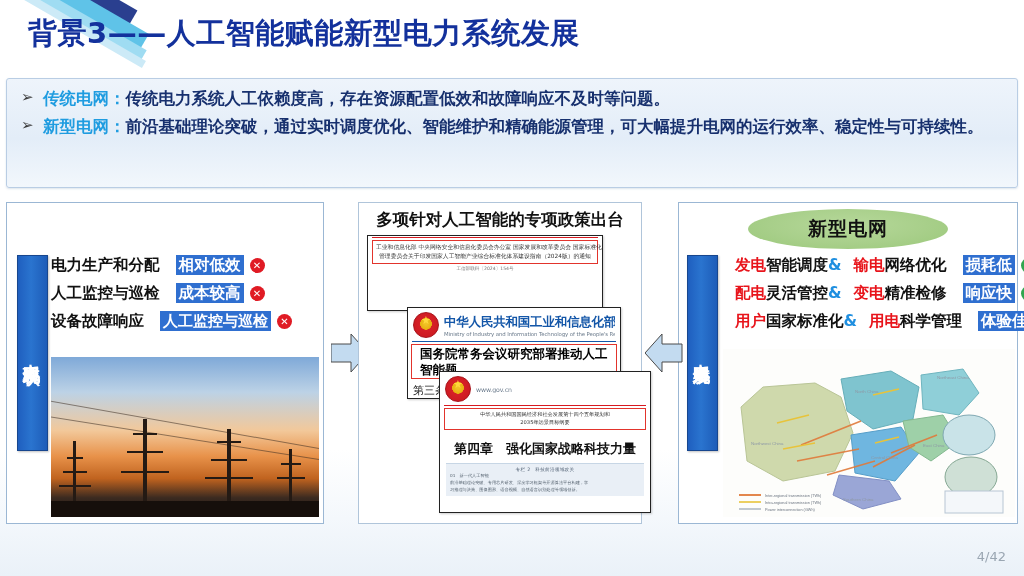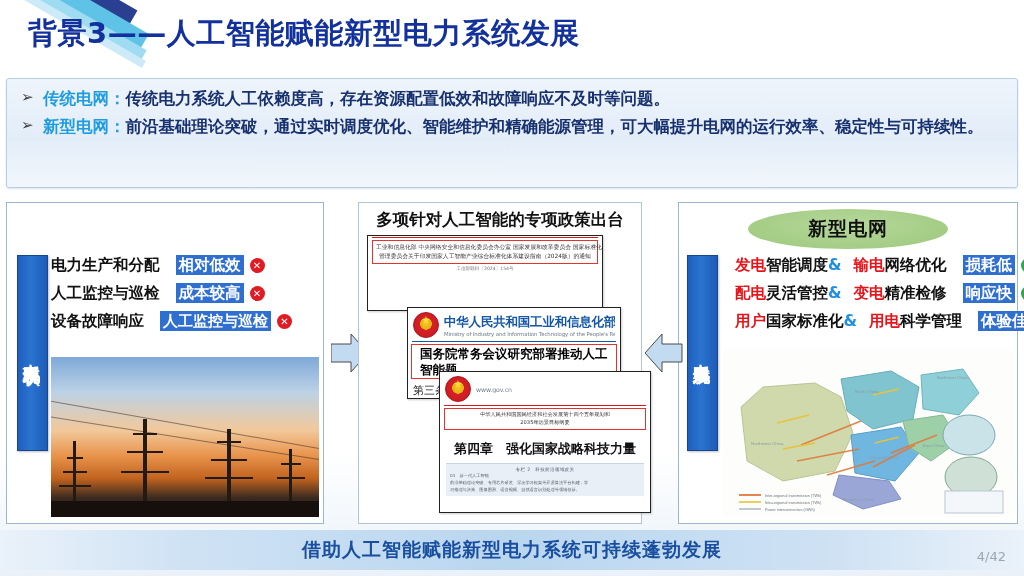--- a/index.html
+++ b/index.html
@@ -398,18 +398,15 @@
             <text x="42" y="148" font-size="3.8" fill="#6b7480" font-family="sans-serif">Inter-regional transmission (TWh)</text>
             <text x="42" y="155" font-size="3.8" fill="#6b7480" font-family="sans-serif">Intra-regional transmission (TWh)</text>
             <text x="42" y="162" font-size="3.8" fill="#6b7480" font-family="sans-serif">Power interconnection (GWh)</text>
           </g>
         </svg>
       </div>
     </div>
 
   </div>
 
-  <div class="banner">
-    <span>借助人工智能赋能新型电力系统可持续蓬勃发展</span>
-  </div>
   <div class="pagenum">4/42</div>
 
 </div>
 
 </body></html>

